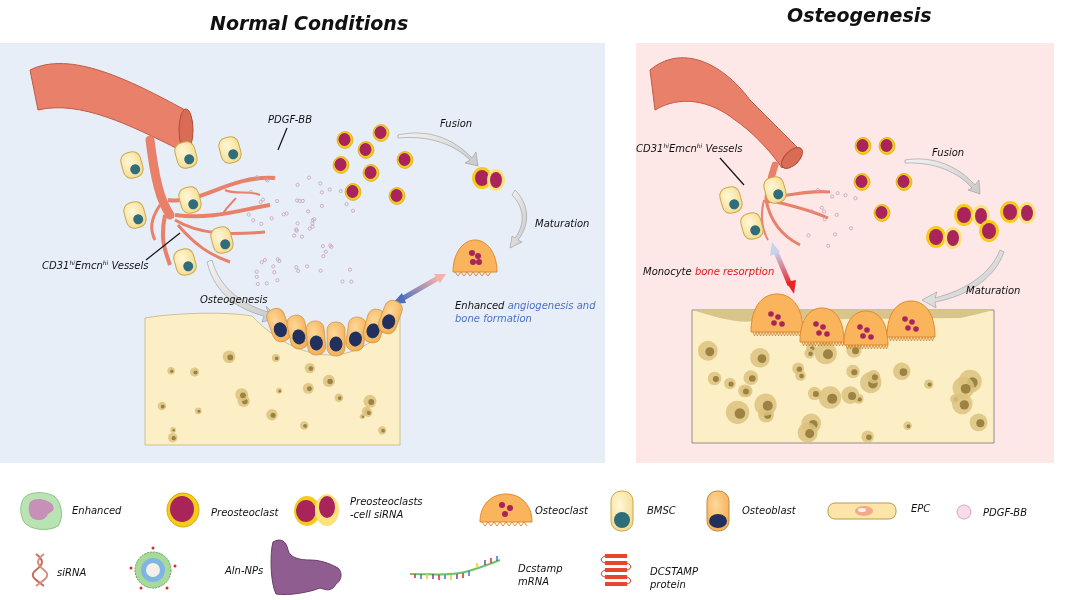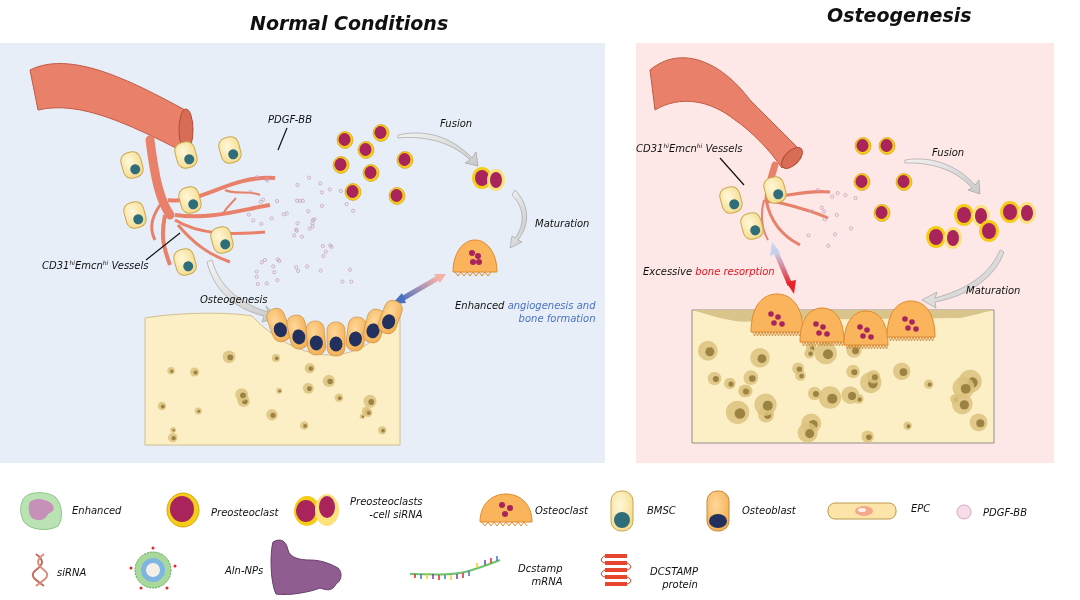--- a/index.html
+++ b/index.html
@@ -1,25 +1,25 @@
 <!DOCTYPE html>
 <html><head>
 <meta charset="utf-8">
 <style>
   html,body{margin:0;padding:0;background:#fff;}
   body{width:1080px;height:600px;position:relative;overflow:hidden;font-family:"DejaVu Sans",sans-serif;}
   .abs{position:absolute;}
-  .title{font-family:"DejaVu Sans",sans-serif;font-weight:bold;font-style:italic;font-size:19px;color:#111;white-space:nowrap;margin-left:40px;}
+  .title{font-family:"DejaVu Sans",sans-serif;font-weight:bold;font-style:italic;font-size:19px;color:#111;white-space:nowrap;}
   .lbl{font-family:"DejaVu Sans",sans-serif;font-weight:normal;font-style:italic;font-size:10px;color:#111;white-space:nowrap;line-height:1.25;}
   .lbl sup{font-size:6px;}
   .panel{position:absolute;}
   #panel-normal{left:0;top:43px;width:605px;height:420px;background:#e7eef7;}
   #panel-osteo{left:636px;top:43px;width:418px;height:420px;background:#fde8e7;}
   svg{position:absolute;left:0;top:0;overflow:visible;}
-  .c{text-align:right;}
+  .c{text-align:left;}
 </style>
 </head>
 <body>
 
 <div class="abs title" style="left:210px;top:12px;">Normal Conditions</div>
 <div class="abs title" style="left:787px;top:4px;">Osteogenesis</div>
 
 <div class="panel" id="panel-normal"></div>
 
 <svg width="1080" height="600">
@@ -532,21 +532,21 @@
   </svg>
 <div class="abs lbl" style="left:162px;top:294px;margin-left:38px;">Osteogenesis</div>
 <div class="abs lbl c" style="left:455px;top:300px;"><span>Enhanced </span><span style="color:#4a72c4">angiogenesis and</span><br><span style="color:#4a72c4">bone formation</span></div>
 
 <div class="abs lbl" style="left:636px;top:142px;"><span>CD31</span><sup>hi</sup><span>Emcn</span><sup>hi</sup><span> Vessels</span></div>
 <svg width="1080" height="600">
     <line x1="720" y1="158" x2="744" y2="185" stroke="#111" stroke-width="1.2"></line>
   </svg>
 <div class="abs lbl" style="left:932px;top:147px;">Fusion</div>
 <div class="abs lbl" style="left:966px;top:285px;">Maturation</div>
-<div class="abs lbl" style="left:643px;top:266px;"><span>Excessive </span><span style="color:#e8141a">bone resorption</span></div>
+<div class="abs lbl" style="left:643px;top:266px;"><span>Monocyte </span><span style="color:#e8141a">bone resorption</span></div>
 
 <svg width="1080" height="600">
 
   <g transform="translate(42,510)">
     <path d="M-20,-8 C-18,-18 0,-20 12,-14 C20,-8 22,8 16,16 C6,22 -12,20 -18,12 C-22,4 -22,-2 -20,-8 Z" fill="#b9e3b3" stroke="#8cc585"></path>
     <path d="M-12,-8 C-6,-14 6,-10 10,-6 C14,0 10,2 6,4 C4,10 -4,12 -10,8 C-14,4 -14,-4 -12,-8 Z" fill="#c690b8"></path>
   </g>
 
   <g transform="translate(183,510)">
     <ellipse rx="16" ry="17" fill="#f5cc17" stroke="#d6aa10"></ellipse>

